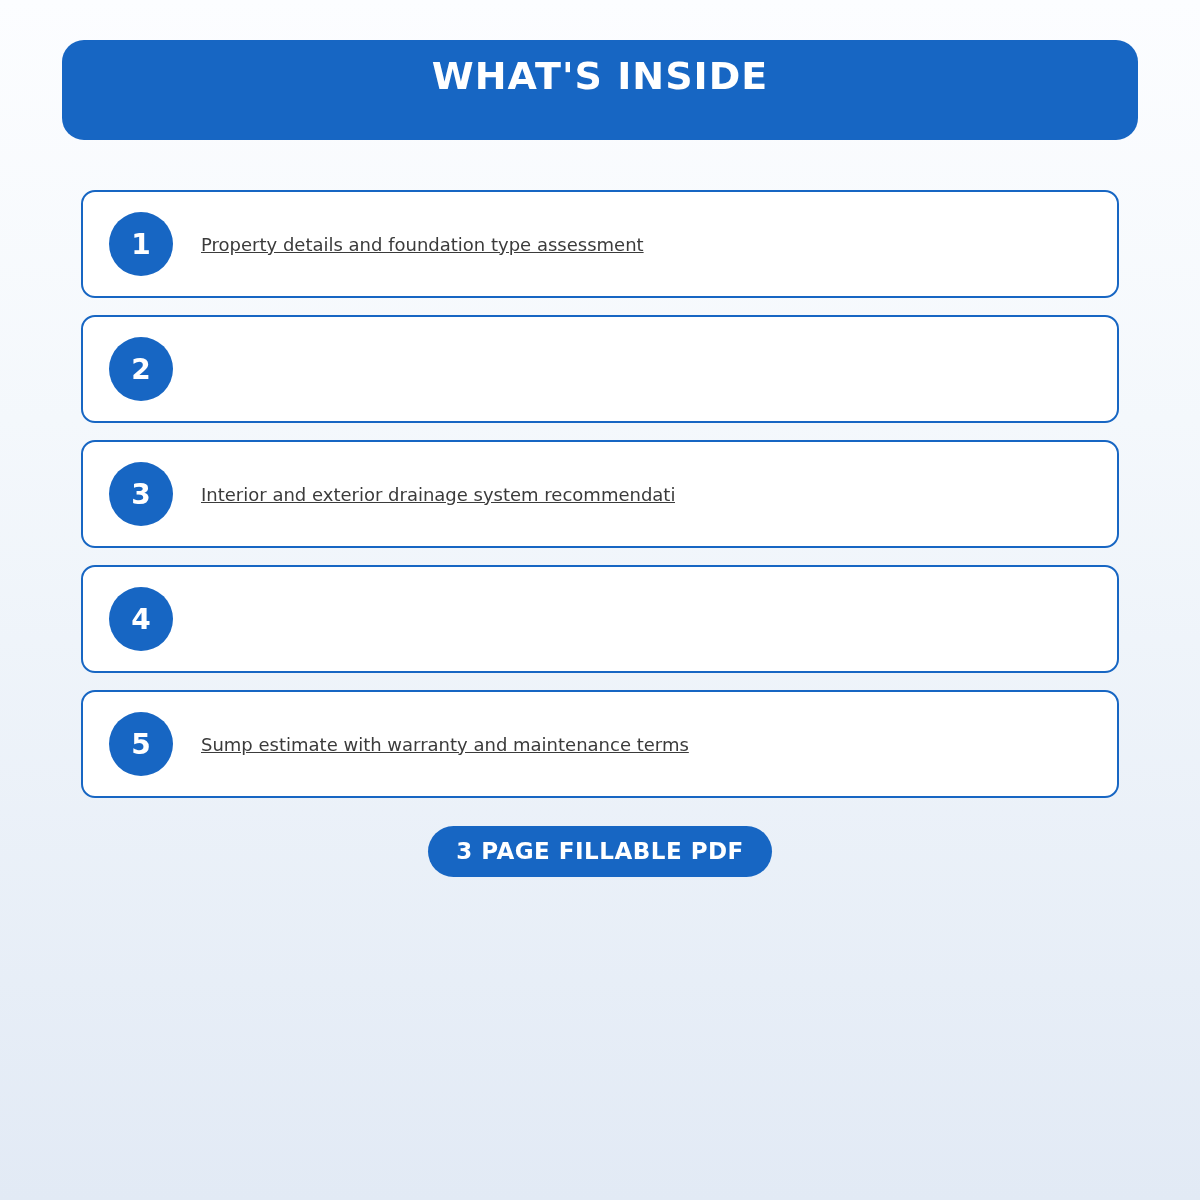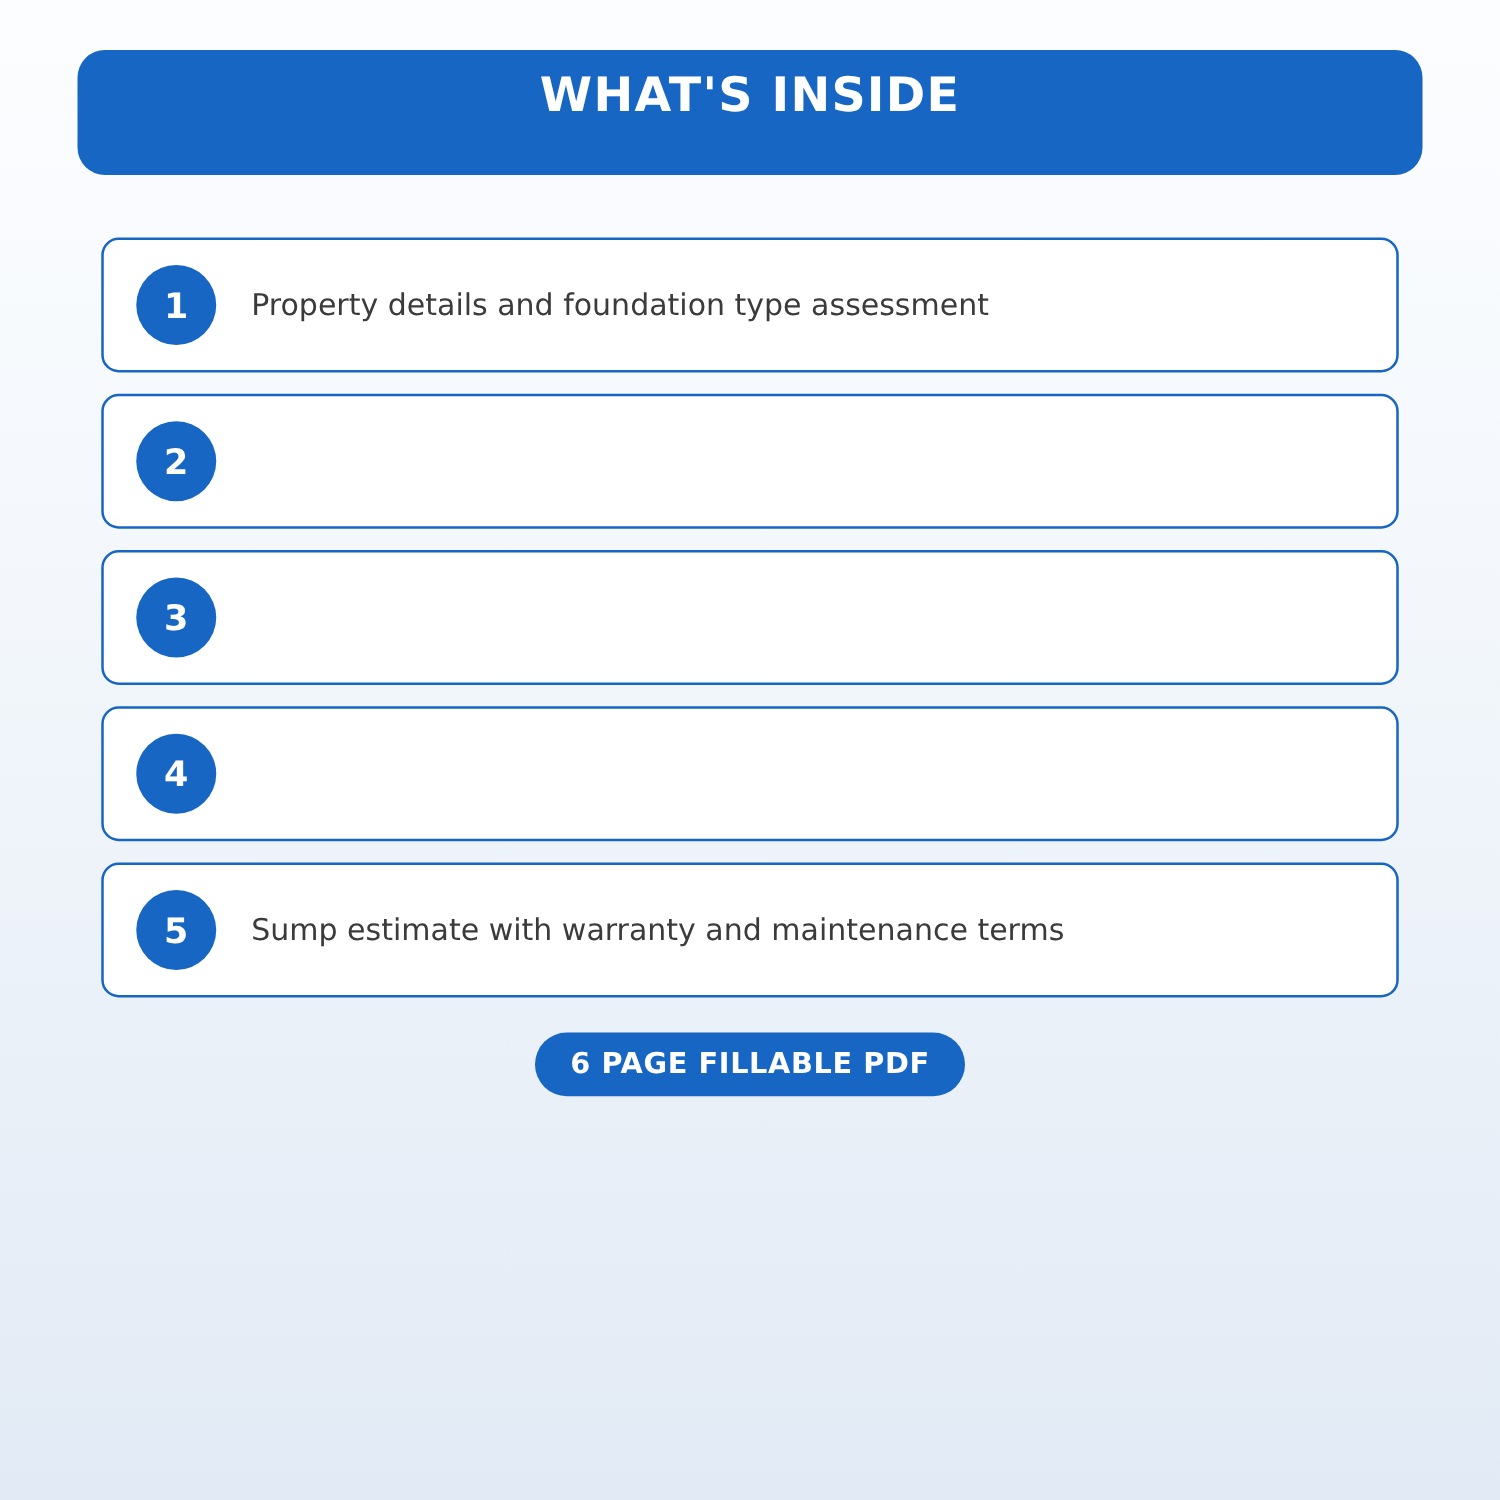--- a/index.html
+++ b/index.html
@@ -61,23 +61,24 @@
     font-size: 28px;
     font-weight: bold;
     display: flex;
     align-items: center;
     justify-content: center;
     margin-right: 28px;
   }
 
   .item-text {
     color: #3b3b3b;
-    font-size: 24px;
+    font-size: 18px;
     white-space: nowrap;
     overflow: hidden;
+    text-decoration: underline;
   }
 
   .badge-row {
     text-align: center;
     margin-top: 28px;
   }
 
   .page-badge {
     display: inline-block;
     background: #1766c3;
@@ -102,28 +103,29 @@
     <div class="item-number">1</div>
     <div class="item-text">Property details and foundation type assessment</div>
   </div>
 
   <div class="item">
     <div class="item-number">2</div>
   </div>
 
   <div class="item">
     <div class="item-number">3</div>
+    <div class="item-text">Interior and exterior drainage system recommendati</div>
   </div>
 
   <div class="item">
     <div class="item-number">4</div>
   </div>
 
   <div class="item">
     <div class="item-number">5</div>
     <div class="item-text">Sump estimate with warranty and maintenance terms</div>
   </div>
 
 </div>
 
 <div class="badge-row">
-  <span class="page-badge">6 PAGE FILLABLE PDF</span>
+  <span class="page-badge">3 PAGE FILLABLE PDF</span>
 </div>
 
 </body></html>

